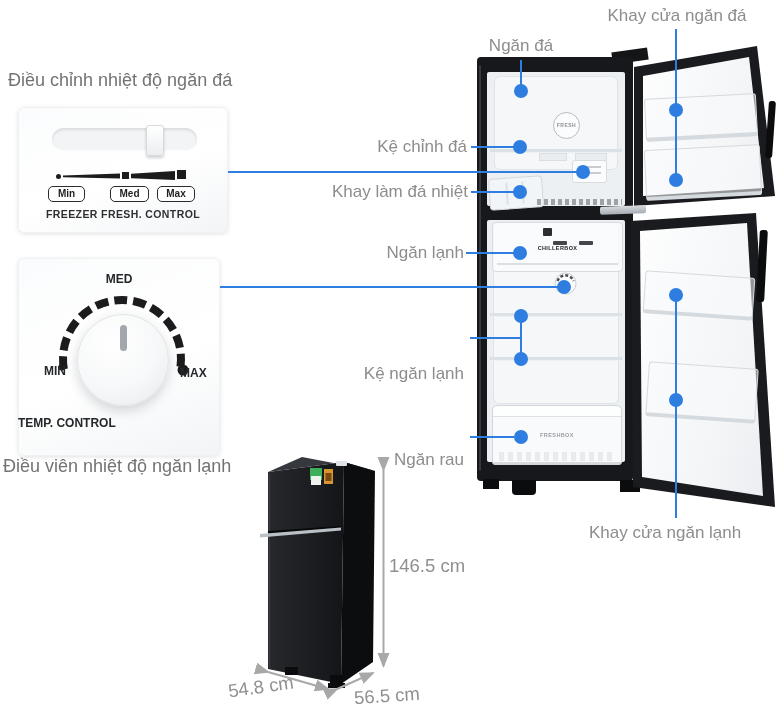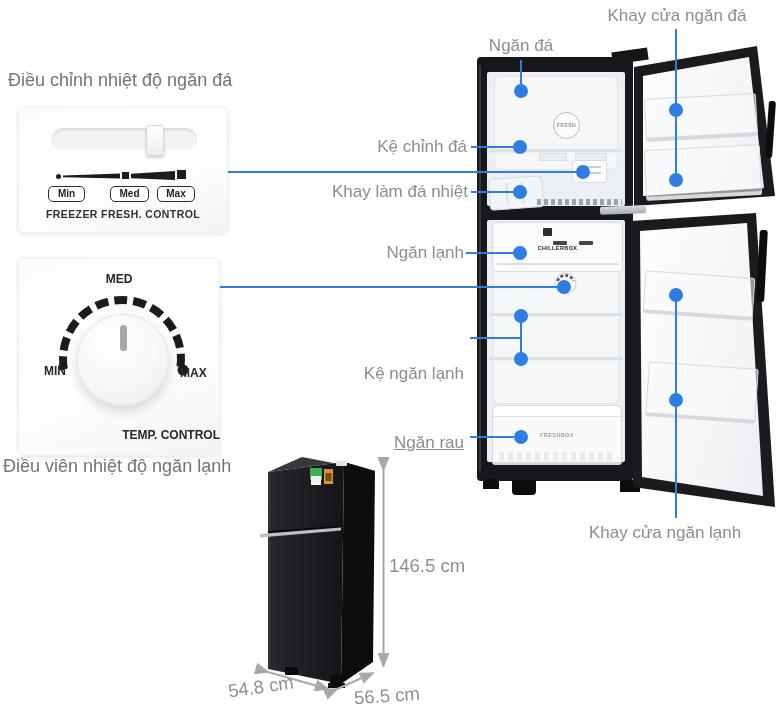--- a/index.html
+++ b/index.html
@@ -120,21 +120,21 @@
       <path d="M45.9,111.2 A59,59 0 1 1 162.1,111.2" fill="none" stroke="#1c1c1e" stroke-width="8" stroke-dasharray="13 6"></path>
       <circle cx="44" cy="109" r="3.5" fill="#1c1c1e"></circle>
       <circle cx="165" cy="112" r="5.5" fill="#1c1c1e"></circle>
     </svg>
     <div class="dial-label" style="left:0;right:0;top:14px;text-align:center;">MED</div>
     <div class="knob-dial">
       <div class="knob-mark"></div>
     </div>
     <div class="dial-label" style="left:26px;top:106px;">MIN</div>
     <div class="dial-label" style="left:162px;top:108px;">MAX</div>
-    <div class="dial-label" style="left:0;right:0;top:158px;text-align:right;margin-top:12px;">TEMP. CONTROL</div>
+    <div class="dial-label" style="left:0;right:0;top:158px;text-align:left;">TEMP. CONTROL</div>
   </div>
 
   <div class="hingenub"></div>
 
   <div class="fbody">
     <div class="edgeL"></div>
 
     <div class="cav" style="top:15px;height:134px;">
       <div class="backpanel" style="left:7px;top:4px;width:122px;height:92px;"></div>
       <div class="fresh-logo">FRESH</div>
@@ -254,20 +254,20 @@
       <circle cx="676" cy="400" r="7" stroke="none"></circle>
     </g>
   </svg>
 
   <div class="callout" style="left:484px;top:36px;width:74px;text-align:center;">Ngăn đá</div>
   <div class="callout" style="left:601px;top:6px;width:152px;text-align:center;">Khay cửa ngăn đá</div>
   <div class="callout" style="right:313px;top:137px;text-align:right;">Kệ chỉnh đá</div>
   <div class="callout" style="right:312px;top:182px;text-align:right;">Khay làm đá nhiệt</div>
   <div class="callout" style="right:316px;top:243px;text-align:right;">Ngăn lạnh</div>
   <div class="callout" style="right:316px;top:328px;text-align:right;margin-top:36px;">Kệ ngăn lạnh</div>
-  <div class="callout" style="right:316px;top:433px;text-align:center;text-decoration:underline;">Ngăn rau</div>
+  <div class="callout" style="right:316px;top:450px;text-align:center;">Ngăn rau</div>
   <div class="callout" style="left:589px;top:523px;width:162px;">Khay cửa ngăn lạnh</div>
 
   <div class="dim" style="left:389px;top:555px;">146.5 cm</div>
   <div class="dim" style="left:228px;top:676px;transform:rotate(-8deg);">54.8 cm</div>
   <div class="dim" style="left:354px;top:685px;transform:rotate(-4deg);">56.5 cm</div>
 
 </div>
 
 </body></html>

